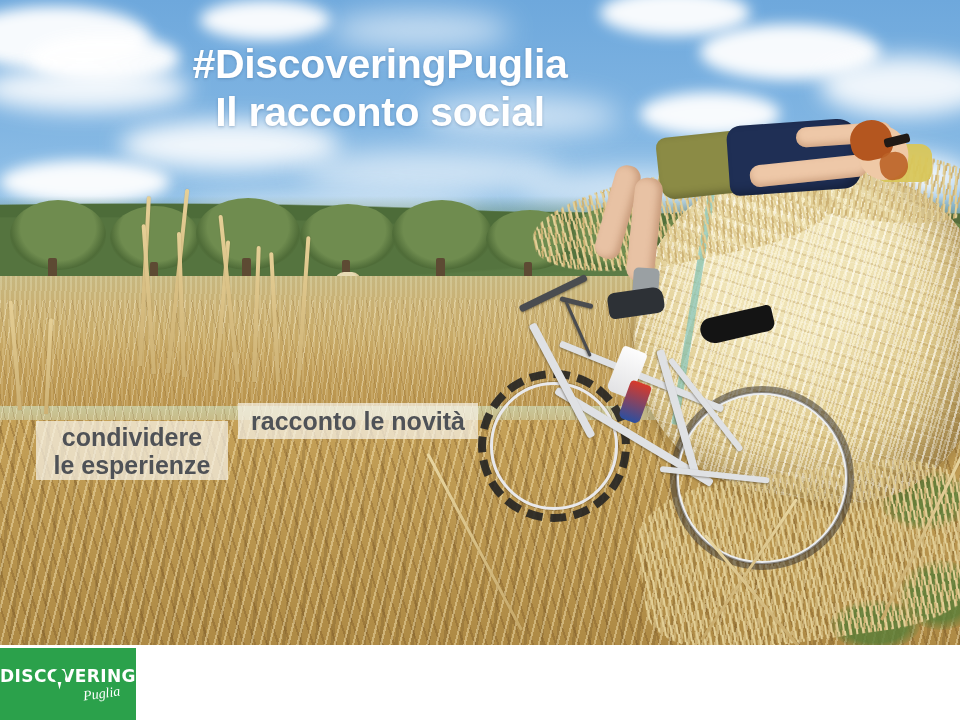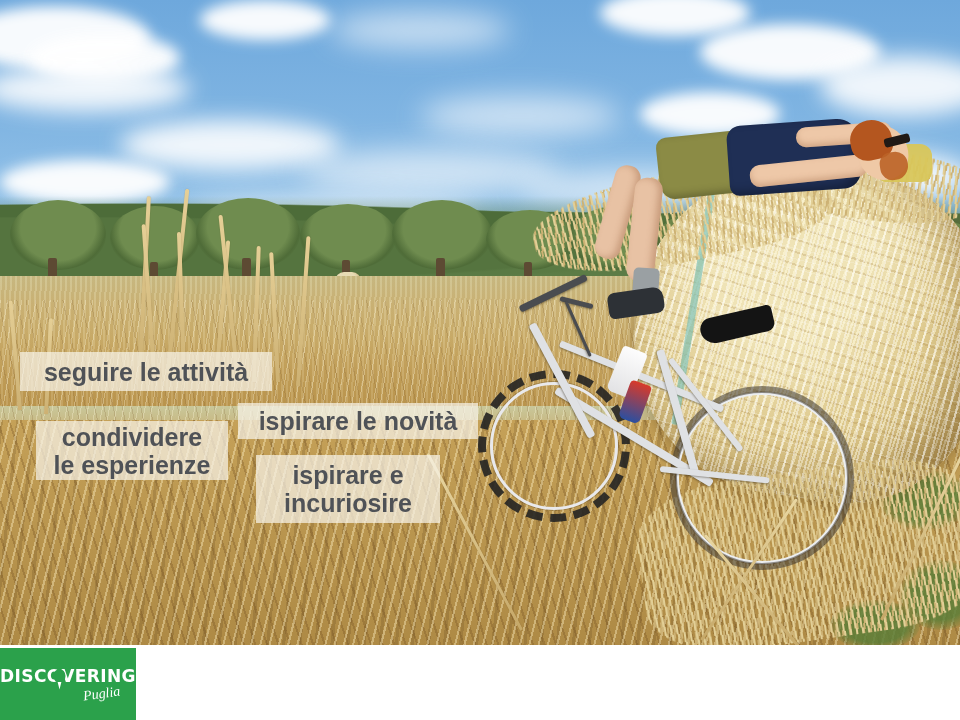--- a/index.html
+++ b/index.html
@@ -347,31 +347,30 @@
 
     <div class="bottle" style="left:614px; top:348px; width:26px; height:48px; background:linear-gradient(180deg,#fdfdfd,#e2e2e4); transform:rotate(22deg);"></div>
     <div class="bottle" style="left:624px; top:382px; width:22px; height:40px; background:linear-gradient(180deg,#d83a2a,#2b4fa0); transform:rotate(20deg);"></div>
 
     <div class="wheatstalk" style="left:520px; top:430px; width:3px; height:200px; transform:rotate(-28deg); background:linear-gradient(180deg,#e9d7a2,#c6a868);"></div>
     <div class="wheatstalk" style="left:700px; top:470px; width:3px; height:170px; transform:rotate(34deg); background:linear-gradient(180deg,#e9d7a2,#c6a868);"></div>
     <div class="wheatstalk" style="left:800px; top:500px; width:3px; height:150px; transform:rotate(-40deg); background:linear-gradient(180deg,#e9d7a2,#c6a868);"></div>
     <div class="wheatstalk" style="left:880px; top:430px; width:3px; height:190px; transform:rotate(26deg); background:linear-gradient(180deg,#e9d7a2,#c6a868);"></div>
   </div>
 
-
-
-  <div class="lbl one" style="left:20px; top:352px; width:252px; height:39px;">seguire le attività</div>
-
-  <div class="lbl one" style="left:238px; top:403px; width:240px; height:36px;">ispirare le novità</div>
+  <div class="title">#DiscoveringPuglia
+Il racconto social</div>
+
+
+
+  <div class="lbl one" style="left:238px; top:403px; width:240px; height:36px;">racconto le novità</div>
 
   <div class="lbl two" style="left:36px; top:421px; width:192px; height:59px;">condividere
 le esperienze</div>
 
-  <div class="lbl two" style="left:256px; top:455px; width:184px; height:68px;">ispirare e
-incuriosire</div>
 
 
   <div class="footer">
 
     <div class="logoblock">
       <div class="logoword">
         <span>DISCOVERING</span>
         <svg class="logotree" viewBox="0 0 13 21">
           <ellipse cx="6.5" cy="7" rx="6" ry="7" fill="#2ba14b"></ellipse>
           <path d="M4.6 13 L6.5 20.5 L8.4 13 Z" fill="#ffffff"></path>

